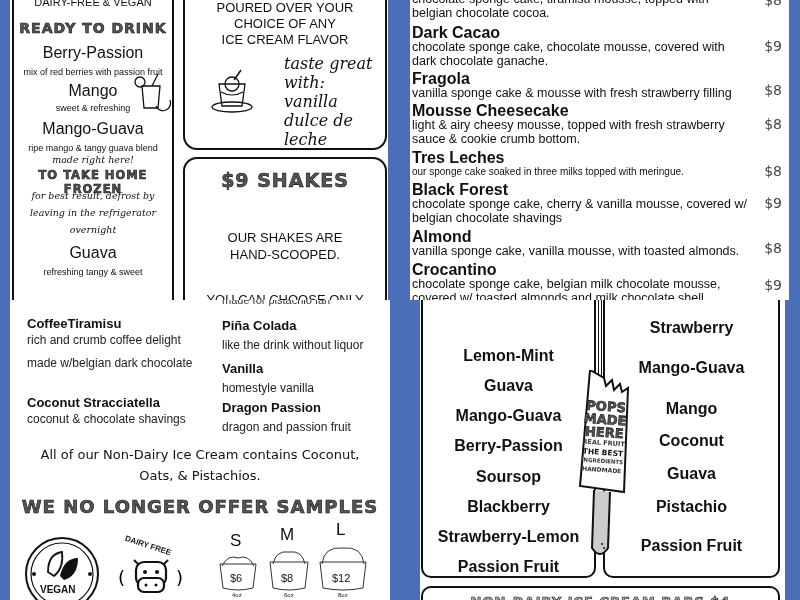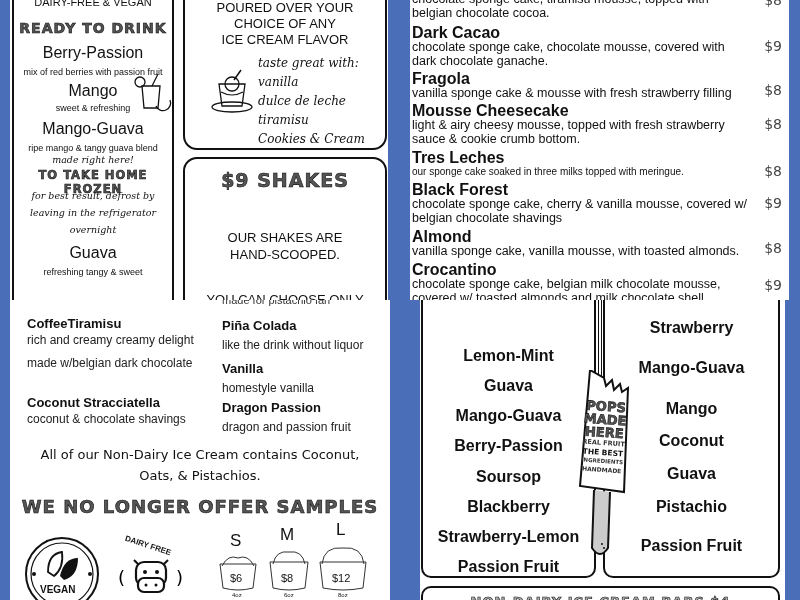--- a/index.html
+++ b/index.html
@@ -74,21 +74,21 @@
       <div>CHOICE OF ANY</div>
       <div>ICE CREAM FLAVOR</div>
     </div>
     <svg style="position:absolute;left:24px;top:86px;" width="46" height="46" viewBox="0 0 46 46">
       <ellipse cx="23" cy="39" rx="20" ry="5" fill="none" stroke="#111" stroke-width="1.3"></ellipse>
       <path d="M10 16 L36 16 L33 38 L13 38 Z" fill="none" stroke="#111" stroke-width="1.3"></path>
       <path d="M12 24 Q23 30 34 24" fill="none" stroke="#111" stroke-width="1.2"></path>
       <circle cx="23" cy="16" r="7" fill="none" stroke="#111" stroke-width="1.3"></circle>
       <line x1="25" y1="12" x2="32" y2="2" stroke="#111" stroke-width="1.5"></line>
     </svg>
-    <div class="script" style="position:absolute;left:73px;top:72px;font-size:12px;line-height:19px;">
+    <div class="script" style="position:absolute;left:99px;top:72px;font-size:16px;line-height:19px;">
       <div>taste great with:</div>
       <div>vanilla</div>
       <div>dulce de leche</div>
       <div>tiramisu</div>
       <div>Cookies &amp; Cream</div>
     </div>
   </div>
 
   <div class="card" style="left:183px;top:157px;width:204px;height:160px;">
     <div class="outlined center" style="position:absolute;top:10px;left:0;width:100%;font-size:19px;">$9 SHAKES</div>
@@ -146,21 +146,21 @@
 </div>
 
 <div id="q3" class="quad">
   <div class="blue" style="left:0;top:0;width:10px;height:300px;"></div>
   <div class="blue" style="left:390px;top:0;width:10px;height:300px;"></div>
 
   <div class="flv" style="left:222px;top:-6px;font-size:11px;color:#333;">made for pistachio fan</div>
 
   <div class="flv" style="left:27px;top:16px;">
     <div class="fn">CoffeeTiramisu</div>
-    <div class="fd">rich and creamy creamy delight</div>
+    <div class="fd">rich and crumb coffee delight</div>
   </div>
   <div class="flv" style="left:27px;top:55px;">
     <div class="fd">made w/belgian dark chocolate</div>
   </div>
   <div class="flv" style="left:27px;top:95px;">
     <div class="fn">Coconut Stracciatella</div>
     <div class="fd">coconut &amp; chocolate shavings</div>
   </div>
 
   <div class="flv" style="left:222px;top:18px;">

